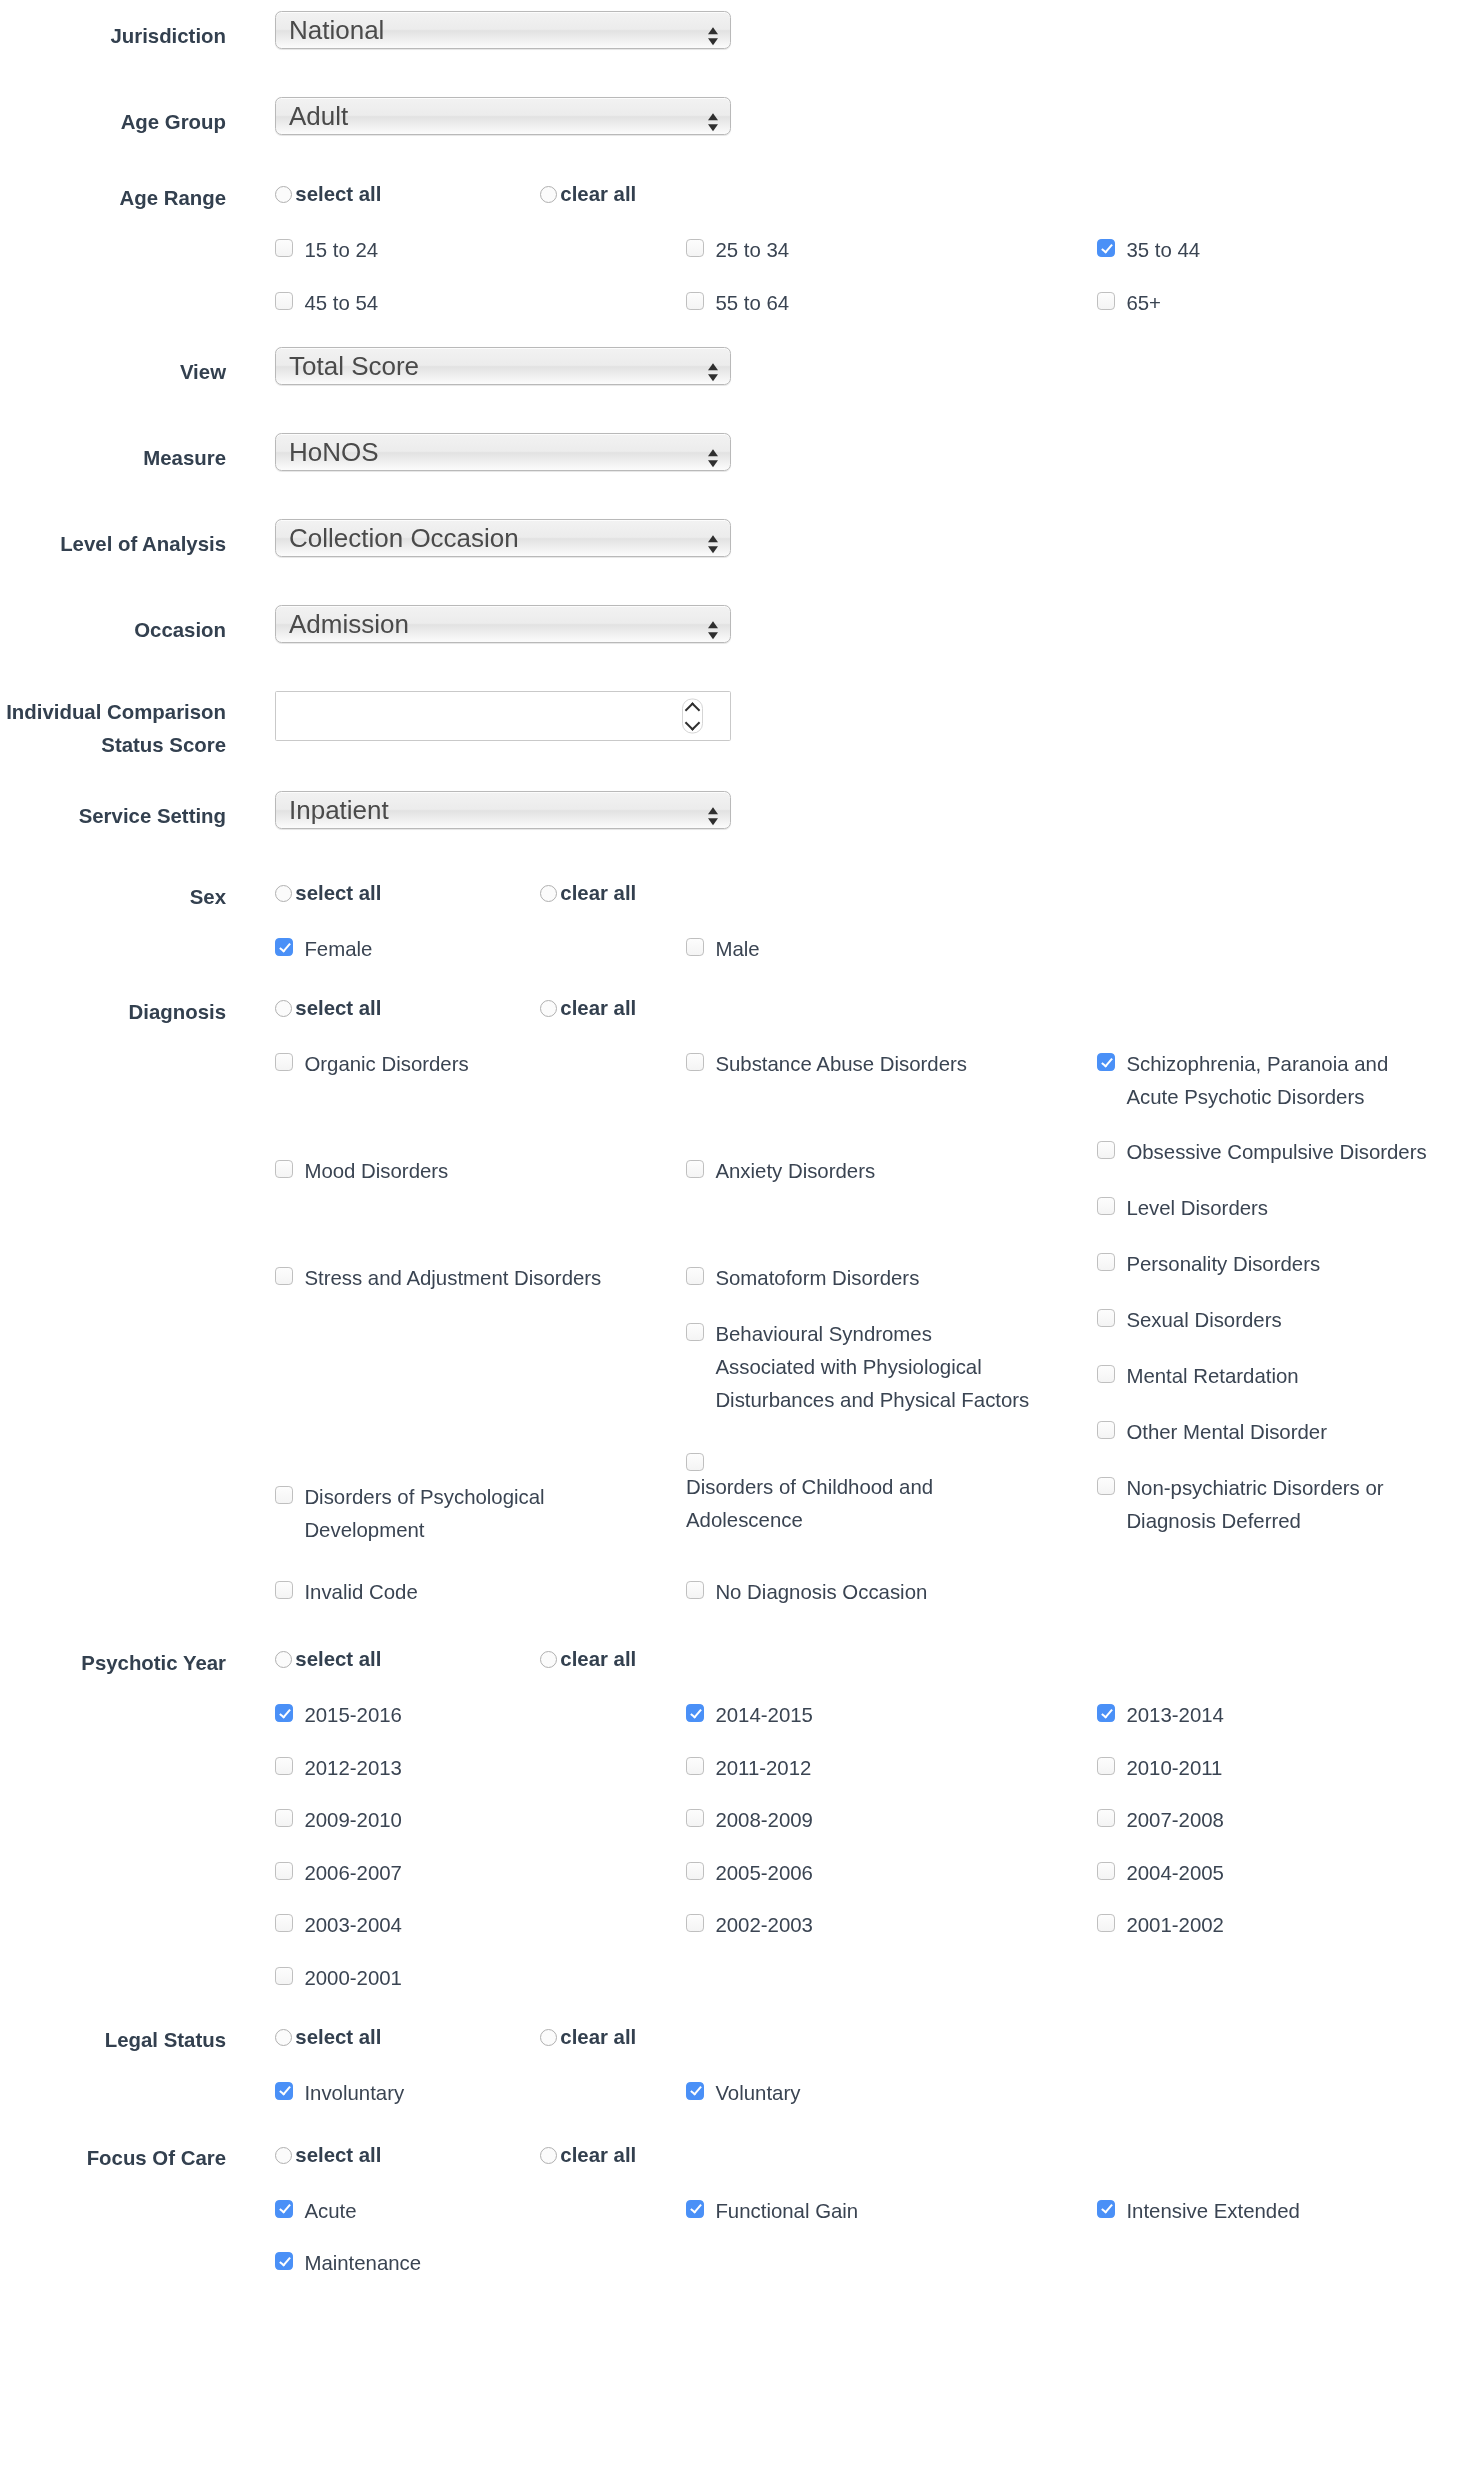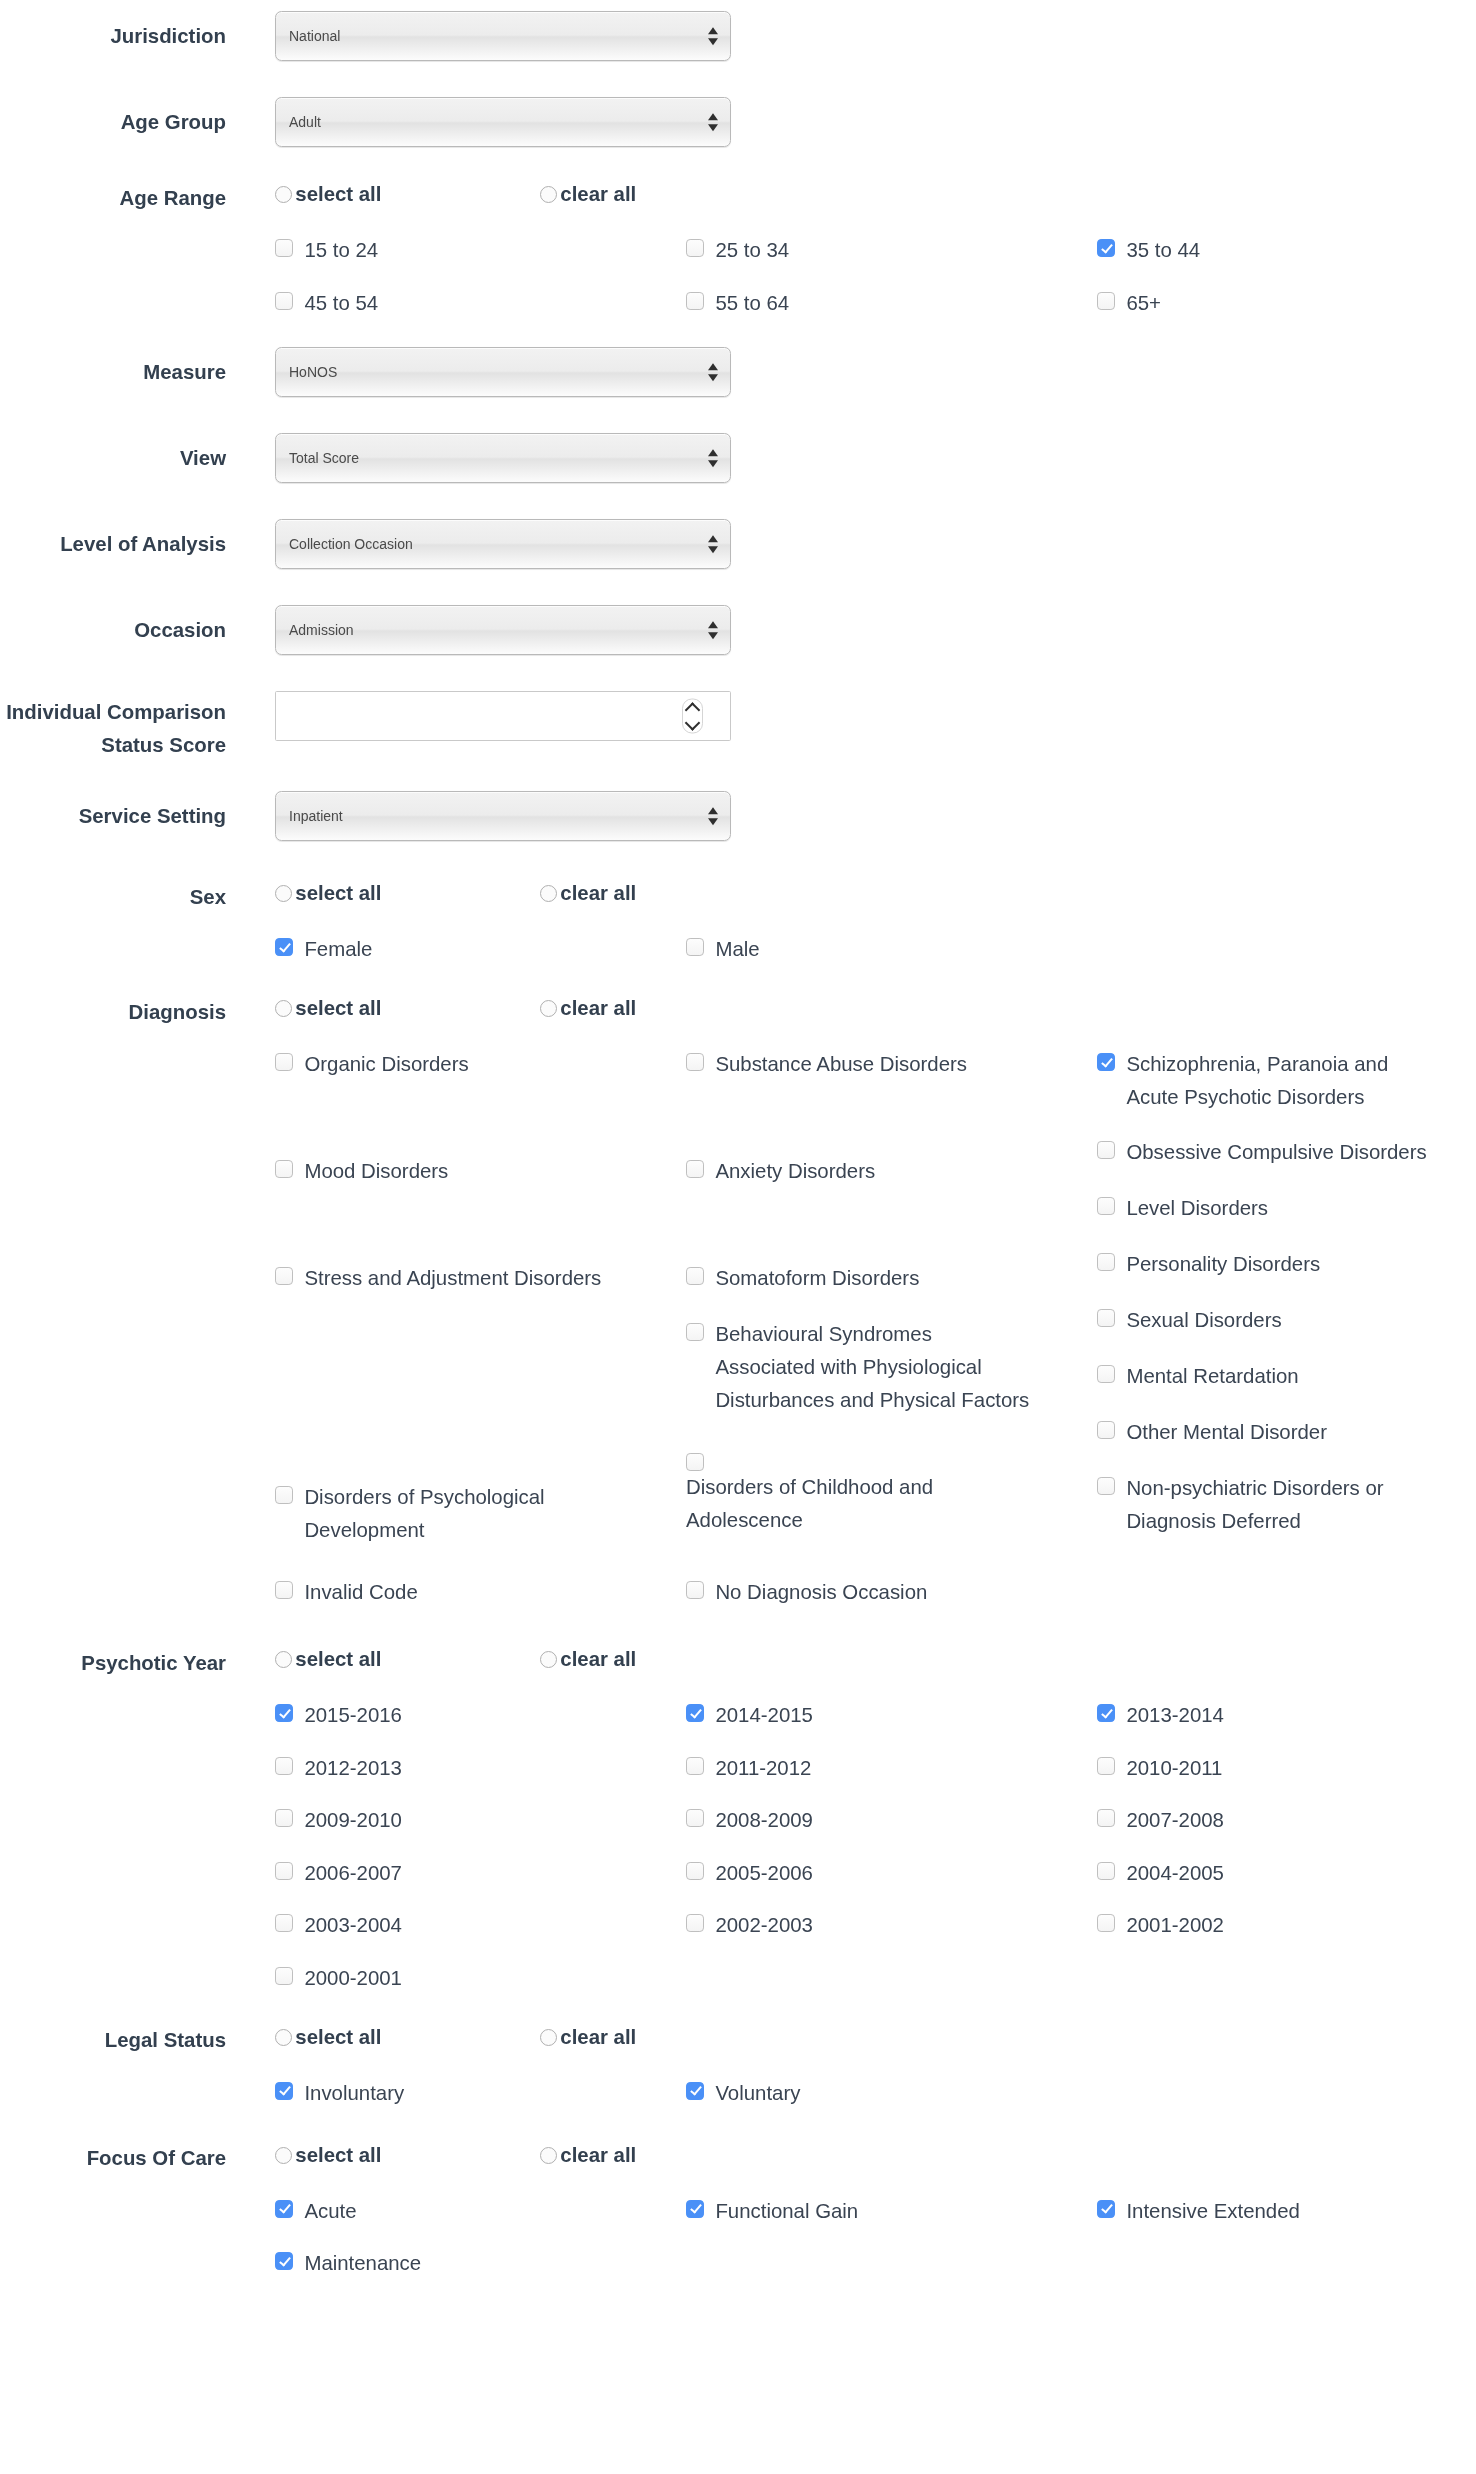--- a/index.html
+++ b/index.html
@@ -48,30 +48,30 @@
   .select-row { margin-bottom: 36px; }
   .select-row .row-label { padding-top: 11.4px; }
 
   .sel-wrap {
     position: relative;
     width: 456px;
     height: 50px;
   }
   .sel-box {
     width: 456px;
-    height: 50px;
+    height: 38px;
     box-sizing: border-box;
     border: 0.8px solid #b9b9b9;
     border-radius: 6.5px;
     background: linear-gradient(to bottom, #f2f2f2 0%, #ececec 48%, #e2e2e2 52%, #fcfcfc 100%);
     box-shadow: 0 0.8px 0.8px rgba(0,0,0,0.10), inset 0 0.8px 0 #ffffff;
     display: flex;
     align-items: center;
     padding: 0 37px 0 13px;
-    font-size: 14px;
+    font-size: 26px;
     color: #4a4a4a;
     font-family: "Liberation Sans", sans-serif;
   }
   .sel-arrows {
     position: absolute;
     right: 13px;
     top: 50%;
     transform: translateY(-50%);
     display: flex;
     flex-direction: column;
@@ -275,40 +275,40 @@
           </div>
         <div class="cb-cell">
             <span class="cb"></span>
             <span class="cb-label">65+</span>
           </div>
       </div>
     </div>
   </div>
 
   <div class="row select-row">
+    <div class="row-label">View</div>
+    <div class="row-control">
+      <div class="sel-wrap">
+        <div class="sel-box">
+            <span>Total Score</span>
+          </div>
+        <span class="sel-arrows">
+            <i class="tri up"></i>
+            <i class="tri down"></i>
+          </span>
+      </div>
+    </div>
+  </div>
+
+  <div class="row select-row">
     <div class="row-label">Measure</div>
     <div class="row-control">
       <div class="sel-wrap">
         <div class="sel-box">
             <span>HoNOS</span>
-          </div>
-        <span class="sel-arrows">
-            <i class="tri up"></i>
-            <i class="tri down"></i>
-          </span>
-      </div>
-    </div>
-  </div>
-
-  <div class="row select-row">
-    <div class="row-label">View</div>
-    <div class="row-control">
-      <div class="sel-wrap">
-        <div class="sel-box">
-            <span>Total Score</span>
           </div>
         <span class="sel-arrows">
             <i class="tri up"></i>
             <i class="tri down"></i>
           </span>
       </div>
     </div>
   </div>
 
   <div class="row select-row">

